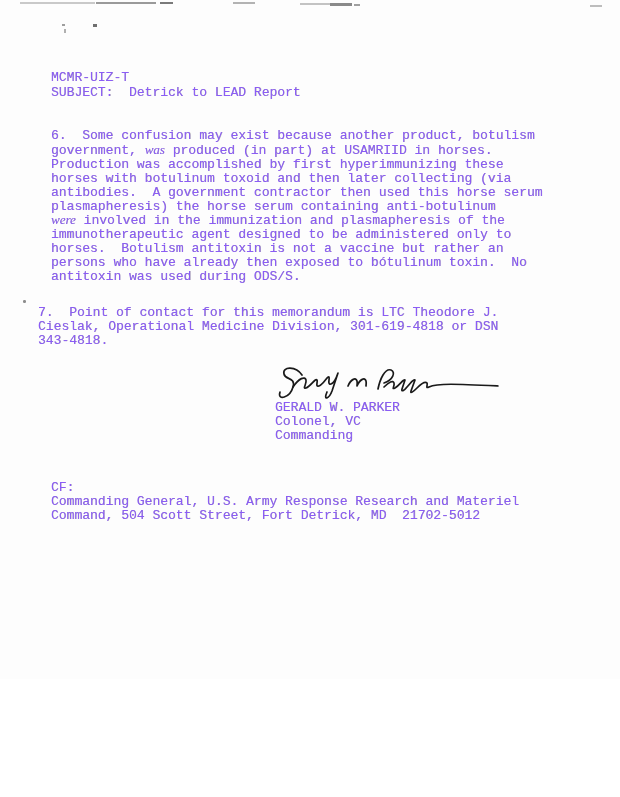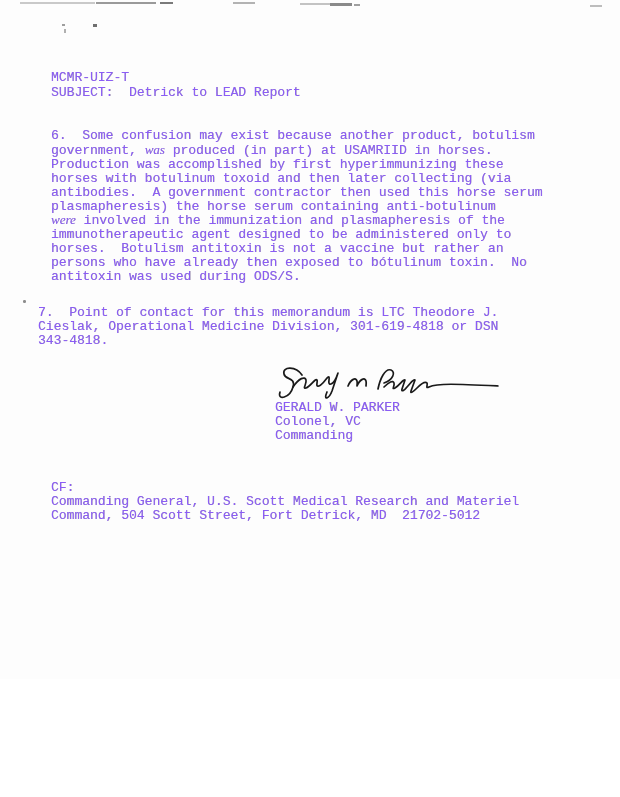--- a/index.html
+++ b/index.html
@@ -98,19 +98,19 @@
   </svg>
 
   <div class="block" style="left:275px; top:401px;">
     <div class="line">GERALD W. PARKER</div>
     <div class="line">Colonel, VC</div>
     <div class="line">Commanding</div>
   </div>
 
   <div class="block" style="left:51px; top:457px;margin-top:24px;">
     <div class="line">CF:</div>
-    <div class="line">Commanding General, U.S. Scott Medical Research and Materiel</div>
+    <div class="line">Commanding General, U.S. Army Response Research and Materiel</div>
     <div class="line">Command, 504 Scott Street, Fort Detrick, MD  21702-5012</div>
   </div>
 
   <div class="block line" style="left:280px; top:727px;">2</div>
 
 </div>
 
 </body></html>

